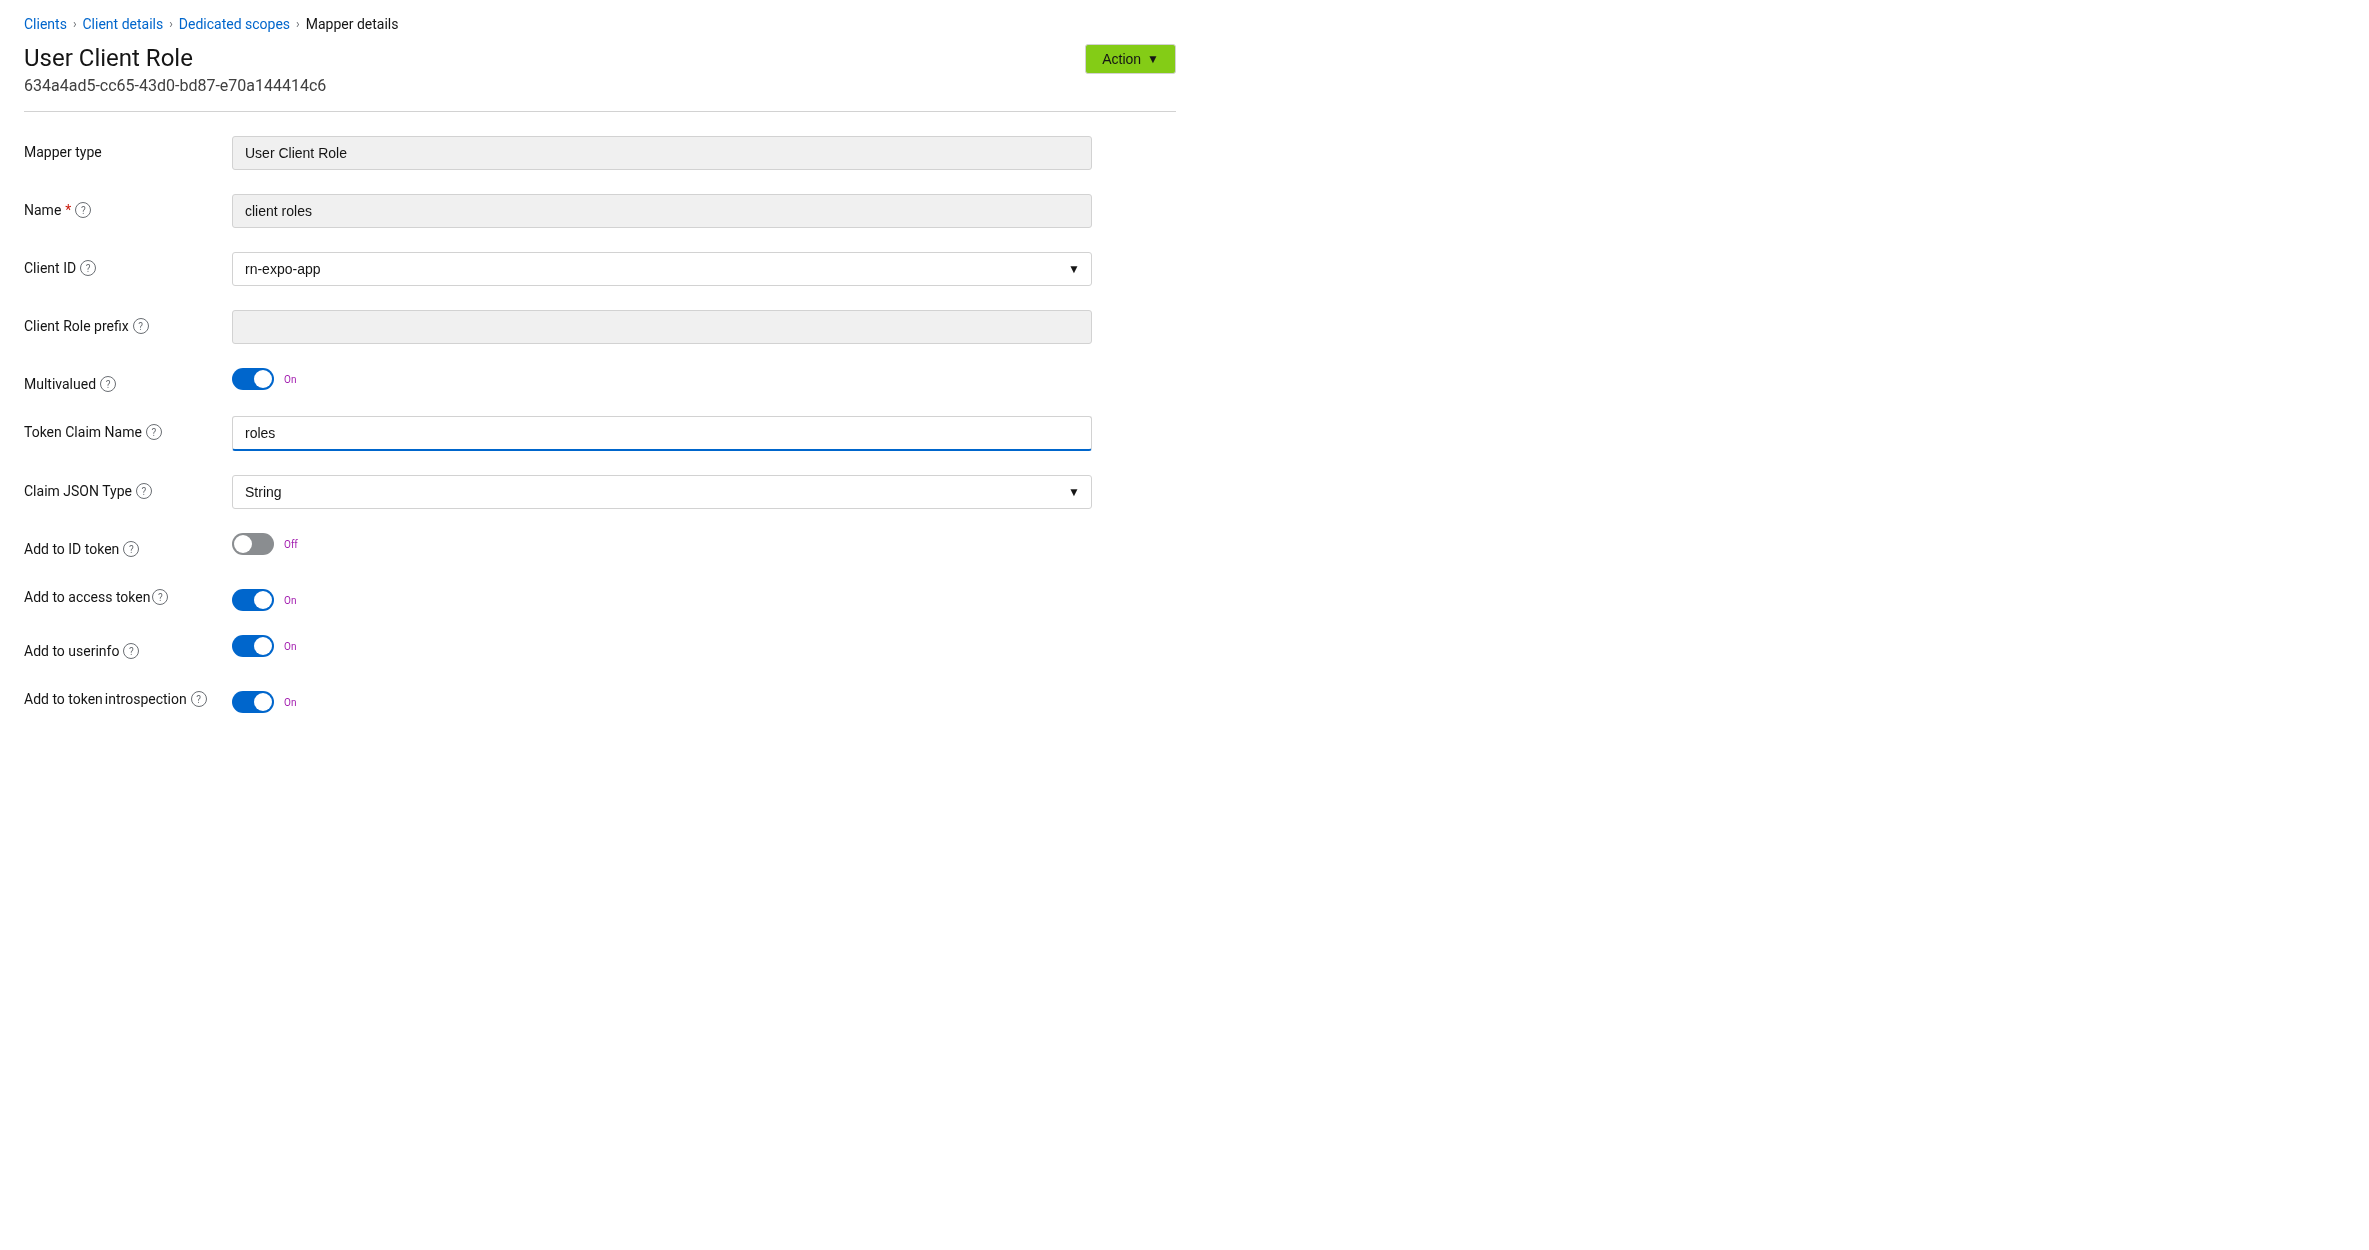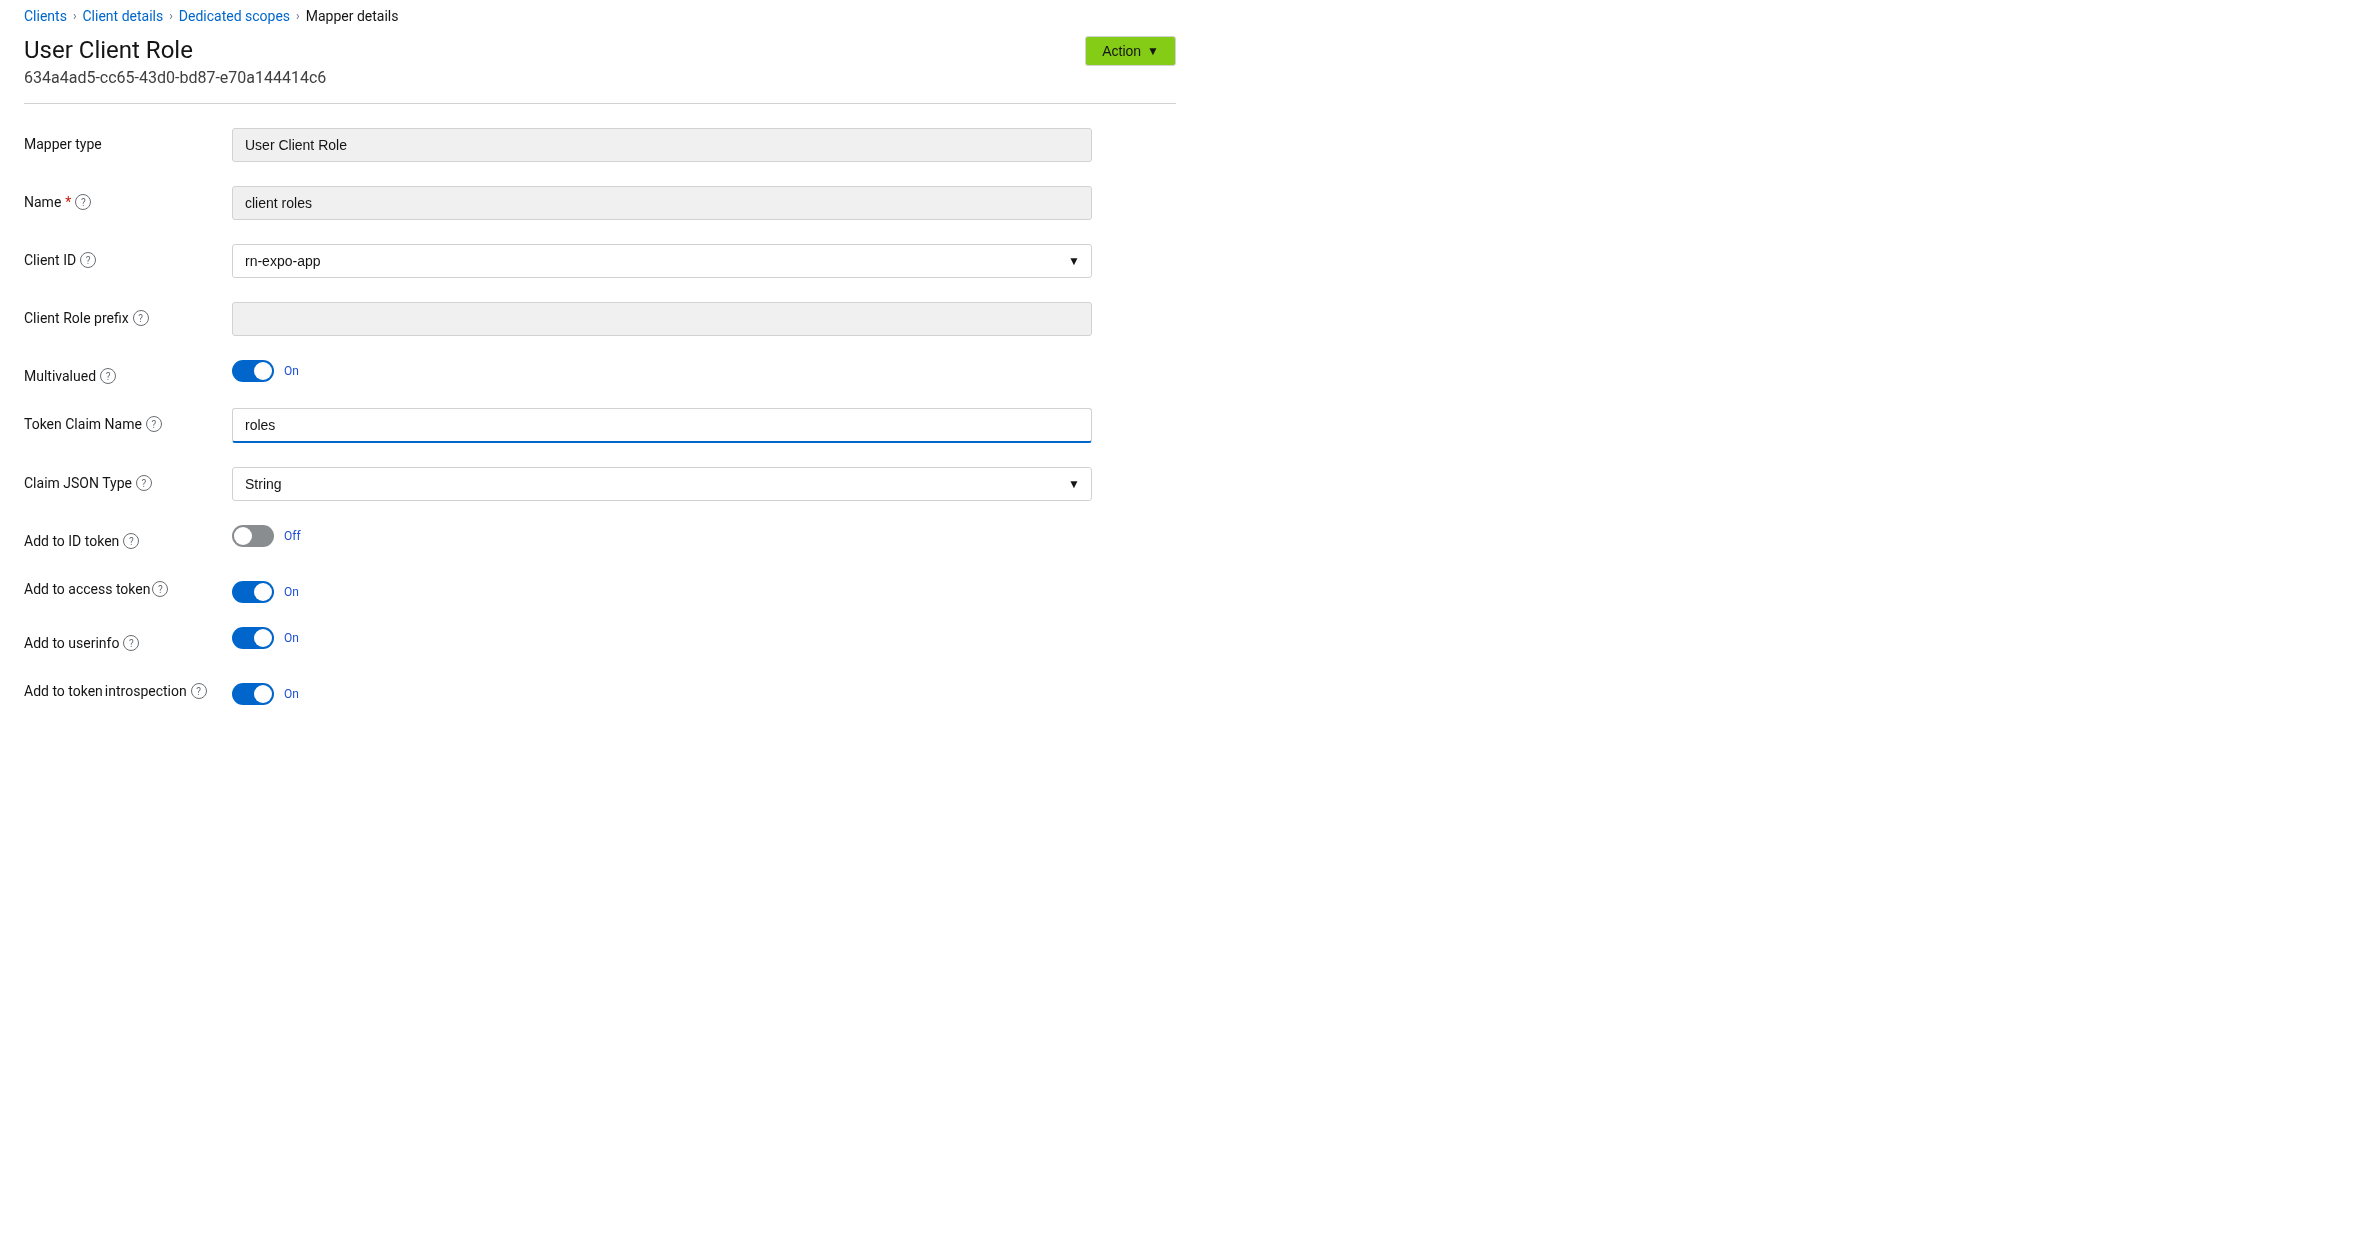--- a/index.html
+++ b/index.html
@@ -4,21 +4,21 @@
   <style>
     * { box-sizing: border-box; margin: 0; padding: 0; }
     body {
       font-family: -apple-system, BlinkMacSystemFont, 'Segoe UI', Roboto, Helvetica, Arial, sans-serif;
       background: #fff;
       color: #151515;
       font-size: 14px;
     }
 
     .page-container {
-      padding: 8px 24px;
+      padding: 16px 24px;
       max-width: 1200px;
     }
 
     
     .breadcrumb {
       display: flex;
       align-items: center;
       gap: 6px;
       font-size: 14px;
       margin-bottom: 12px;
@@ -198,22 +198,22 @@
       top: 2px;
       transition: 0.3s;
     }
     .toggle-slider.on::before {
       left: 22px;
     }
     .toggle-slider.off::before {
       left: 2px;
     }
     .toggle-label {
-      font-size: 12px;
-      color: #1d4ed8;
+      font-size: 10px;
+      color: #a21caf;
     }
 
     
     .form-label-multiline {
       width: 200px;
       min-width: 200px;
       font-size: 14px;
       color: #151515;
       display: flex;
       flex-direction: row;

